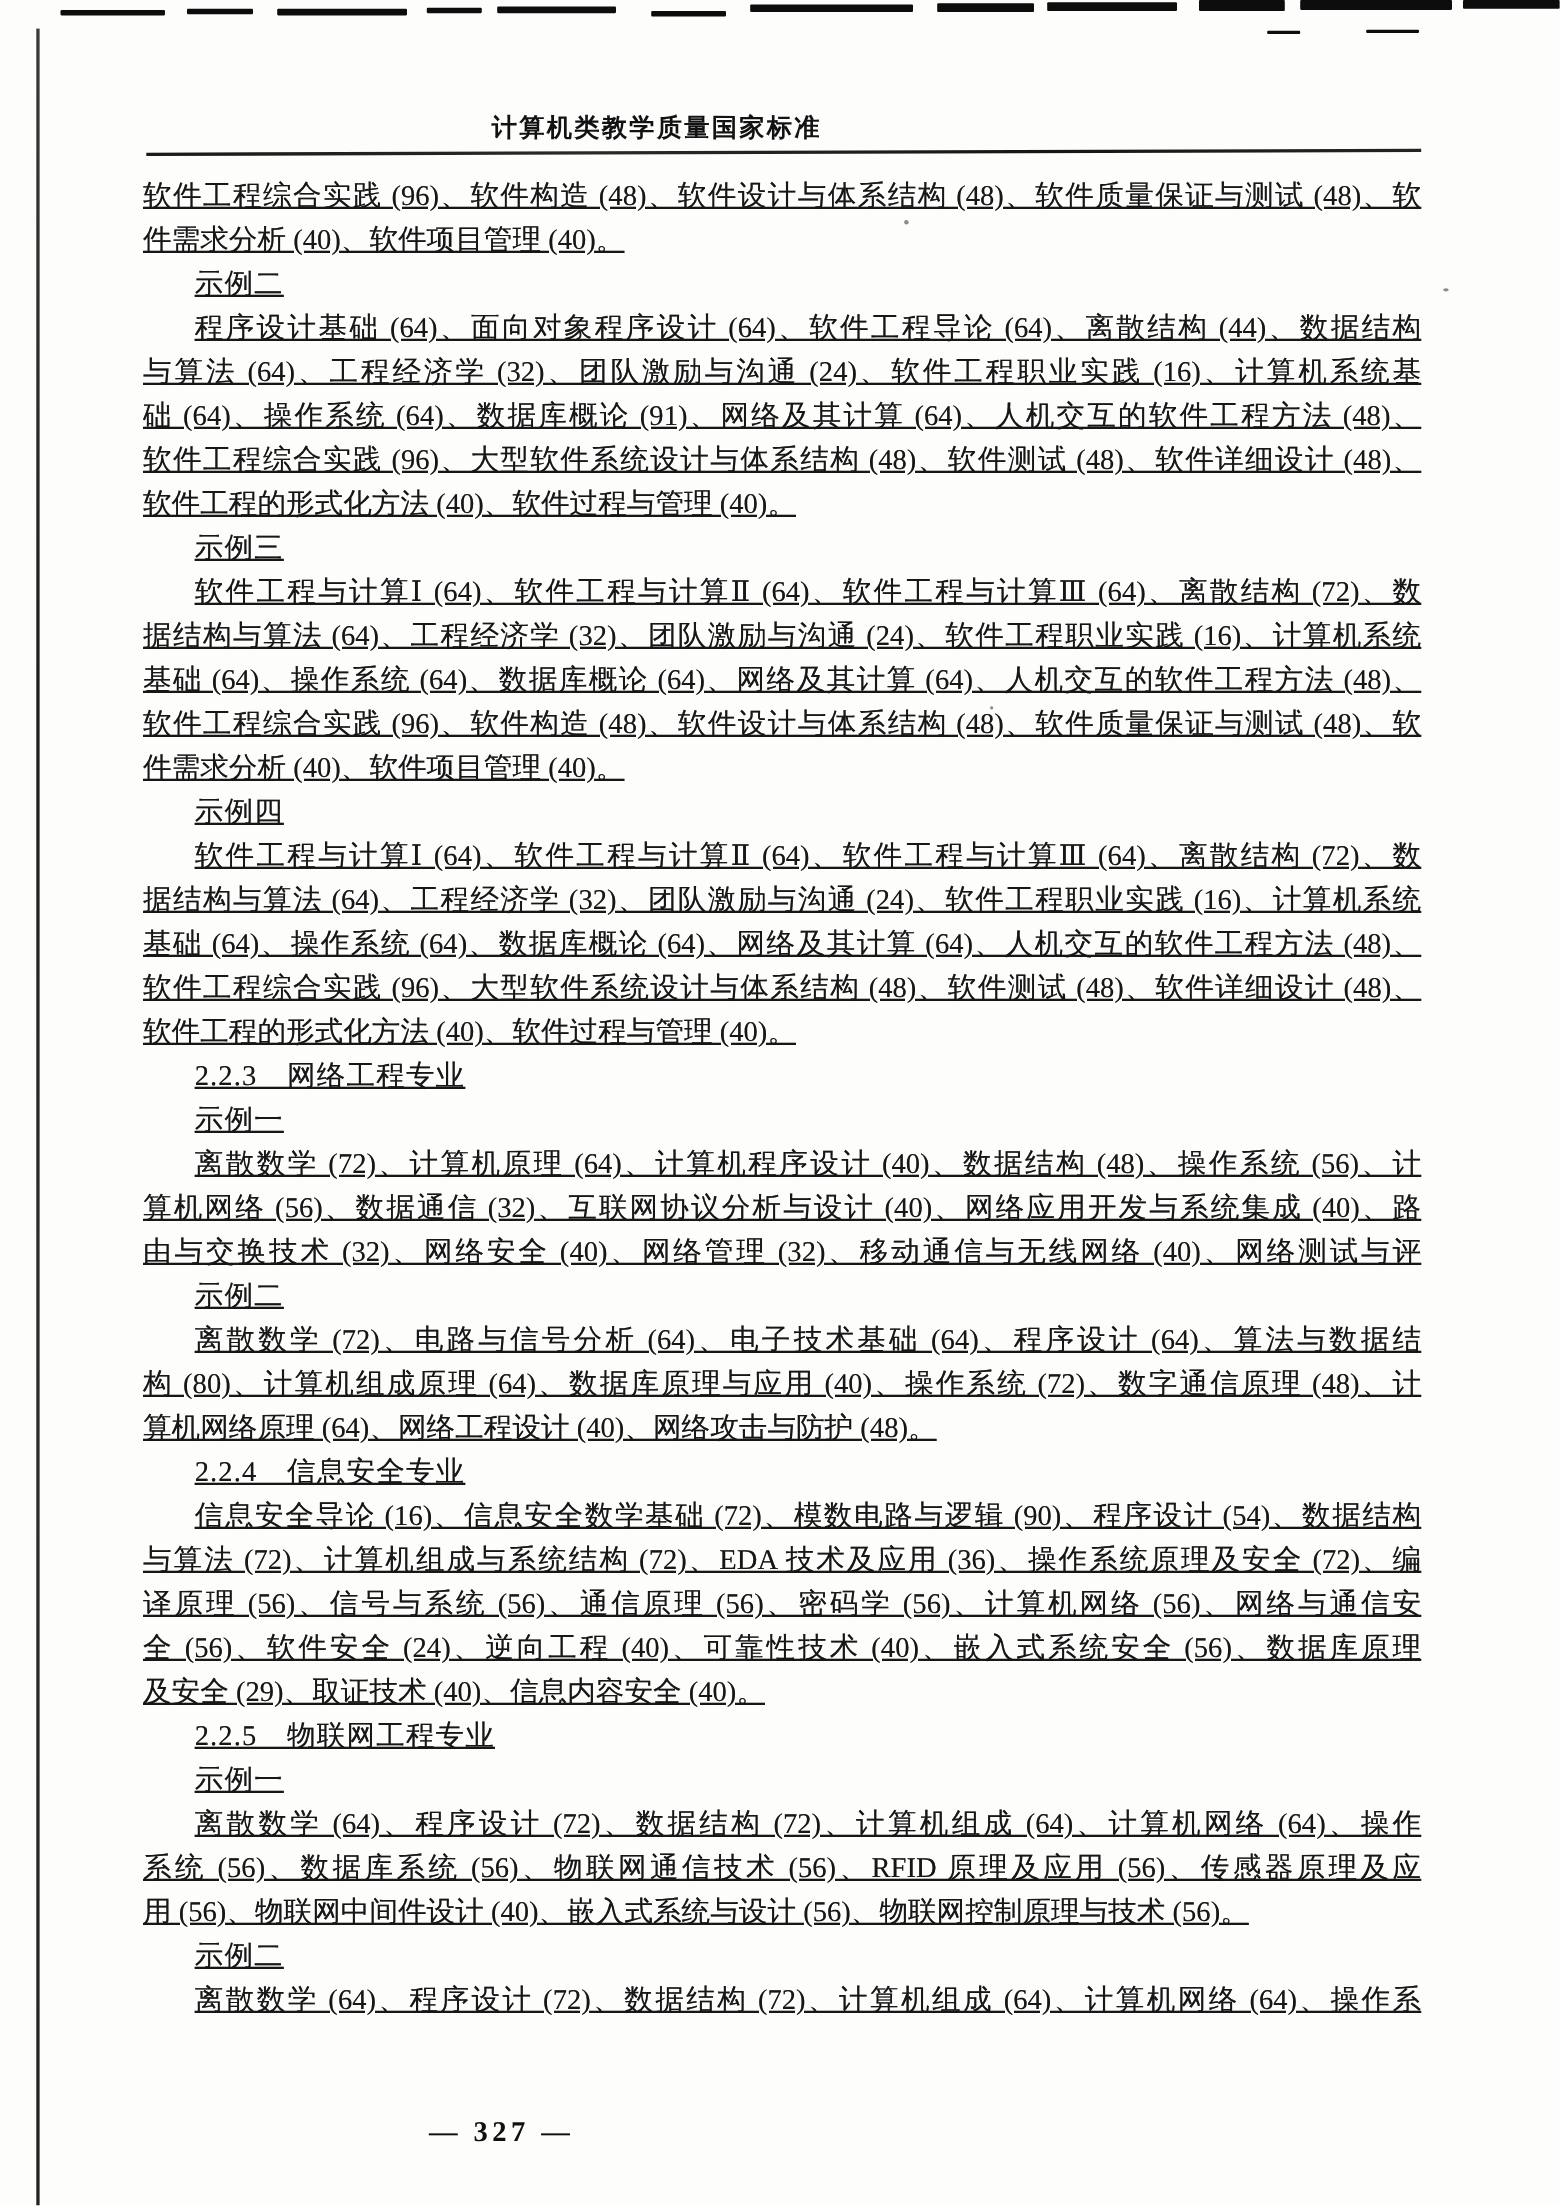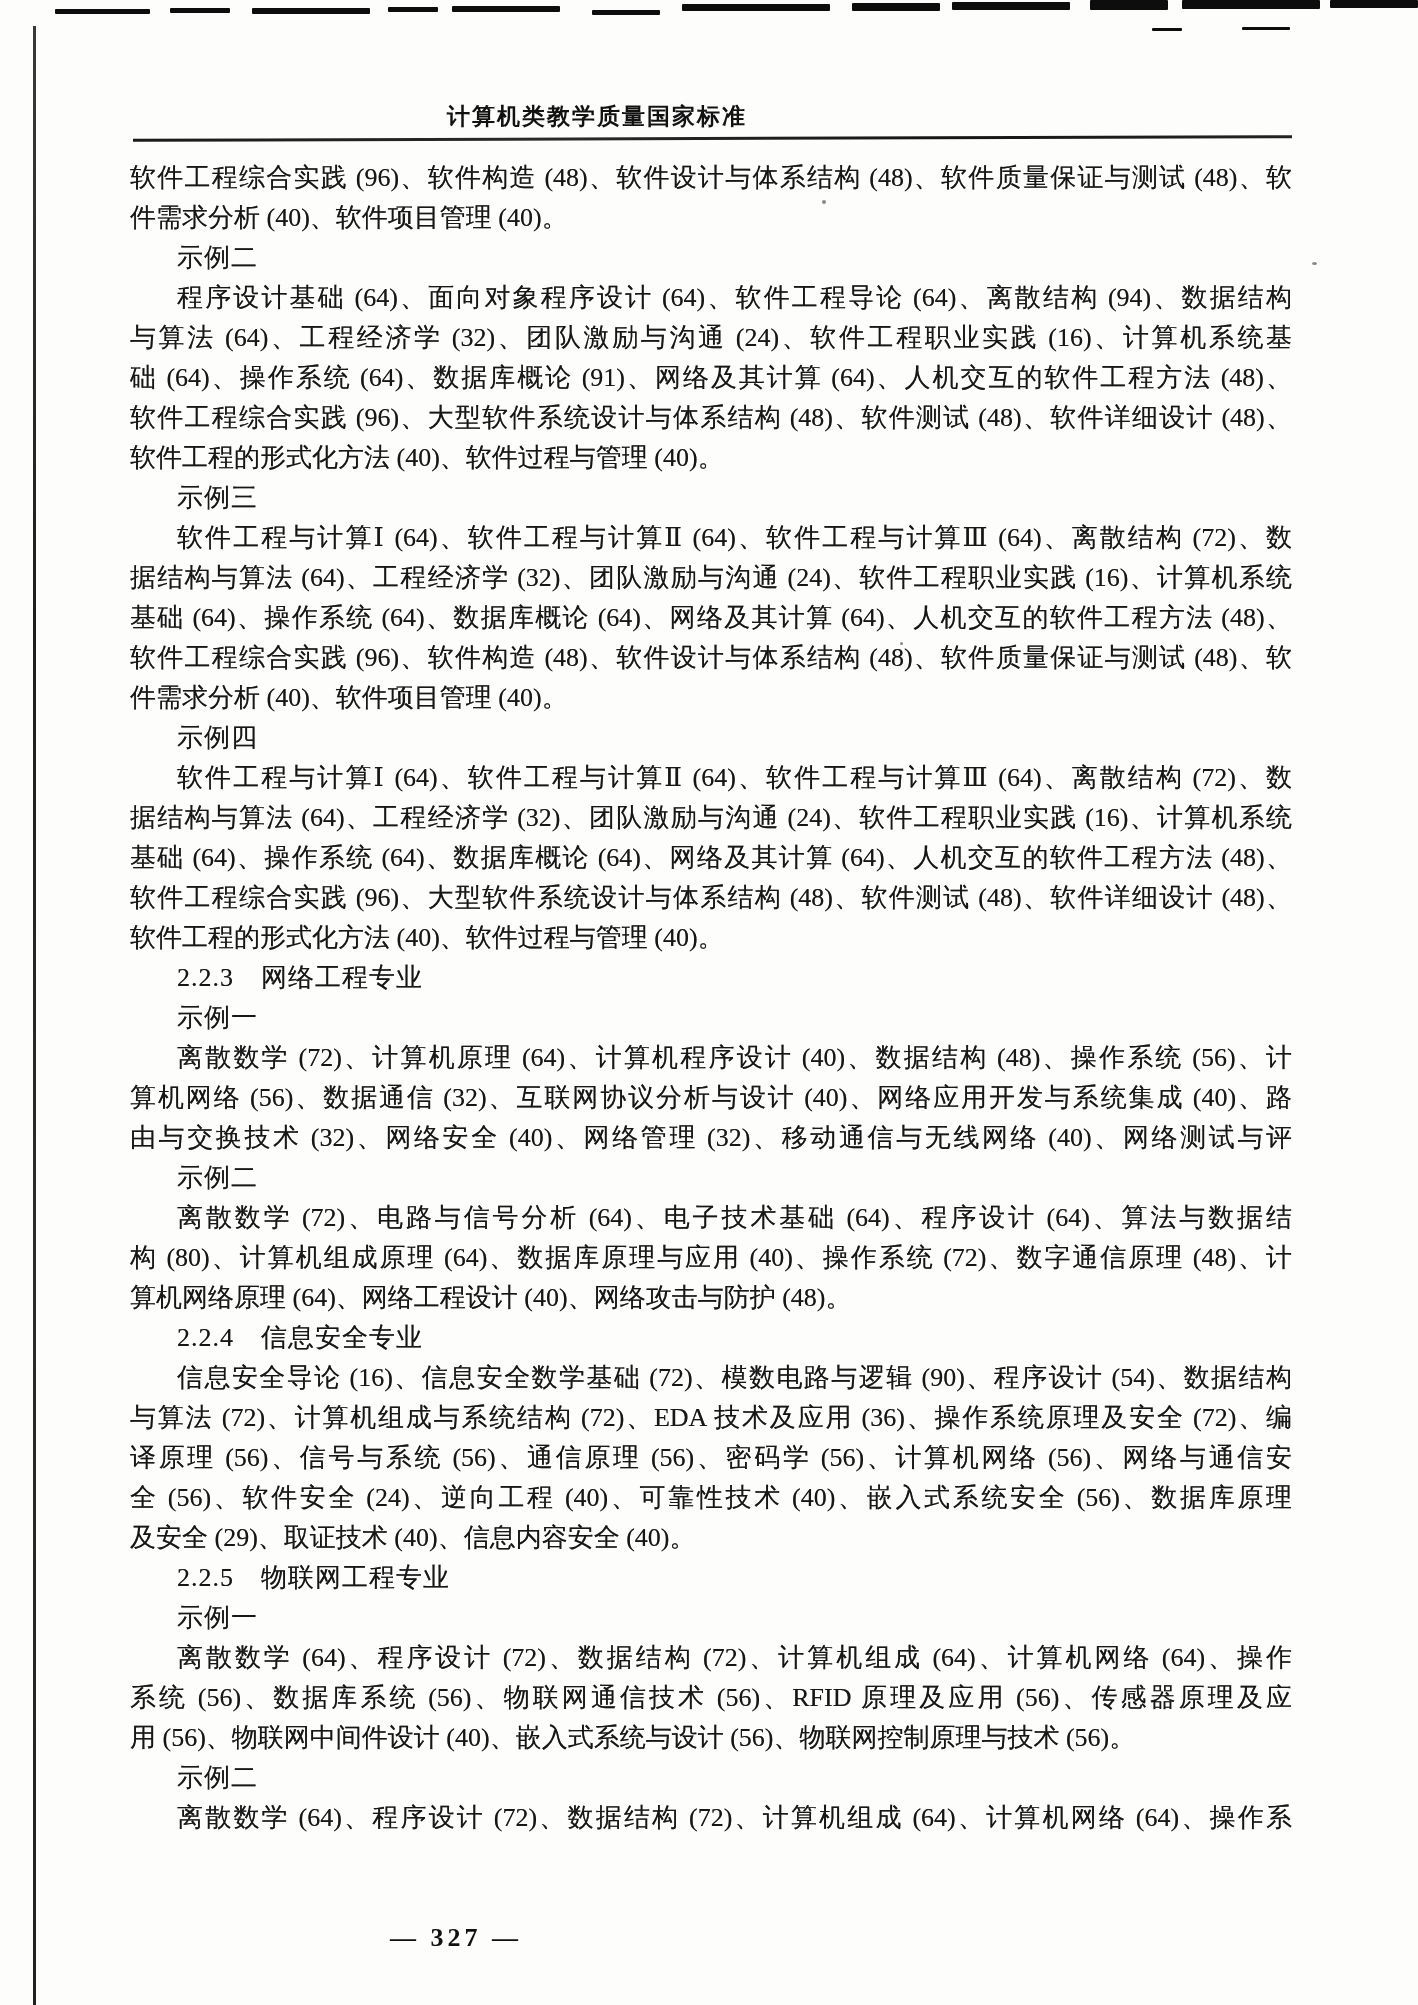--- a/index.html
+++ b/index.html
@@ -31,20 +31,21 @@
     background:linear-gradient(90deg,#1a1a1a,#2a2a2a 35%,#161616 70%,#242424);
     transform:rotate(-0.18deg);
   }
   
   #doc-body{
     position:absolute;left:130px;top:158px;width:1162px;
     font-size:26px;line-height:40px;
     font-weight:500;
     color:#171717;
     text-shadow:0 0 .5px rgba(10,10,10,.55);
+    text-decoration:underline;
   }
   #doc-body .line{min-height:40px;}
   #doc-body .just{text-align:justify;text-align-last:justify;text-justify:inter-ideograph;}
   #doc-body .indent{text-indent:47px;}
   #doc-body .head{letter-spacing:1px;}
   
   .footer{
     position:absolute;left:0;top:1923px;width:1168px;text-align:center;
   }
   .footer .pn{
@@ -77,21 +78,21 @@
   <span class="edge-line"></span>
 </div>
 
 <div class="header-title">计算机类教学质量国家标准</div>
 <div class="header-rule"></div>
 
 <div id="doc-body">
     <div class="line just">软件工程综合实践 (96)、软件构造 (48)、软件设计与体系结构 (48)、软件质量保证与测试 (48)、软</div>
     <div class="line">件需求分析 (40)、软件项目管理 (40)。</div>
     <div class="line head indent">示例二</div>
-    <div class="line just indent">程序设计基础 (64)、面向对象程序设计 (64)、软件工程导论 (64)、离散结构 (94)、数据结构</div>
+    <div class="line just indent">程序设计基础 (64)、面向对象程序设计 (64)、软件工程导论 (64)、离散结构 (44)、数据结构</div>
     <div class="line just">与算法 (64)、工程经济学 (32)、团队激励与沟通 (24)、软件工程职业实践 (16)、计算机系统基</div>
     <div class="line just">础 (64)、操作系统 (64)、数据库概论 (91)、网络及其计算 (64)、人机交互的软件工程方法 (48)、</div>
     <div class="line just">软件工程综合实践 (96)、大型软件系统设计与体系结构 (48)、软件测试 (48)、软件详细设计 (48)、</div>
     <div class="line">软件工程的形式化方法 (40)、软件过程与管理 (40)。</div>
     <div class="line head indent">示例三</div>
     <div class="line just indent">软件工程与计算Ⅰ (64)、软件工程与计算Ⅱ (64)、软件工程与计算Ⅲ (64)、离散结构 (72)、数</div>
     <div class="line just">据结构与算法 (64)、工程经济学 (32)、团队激励与沟通 (24)、软件工程职业实践 (16)、计算机系统</div>
     <div class="line just">基础 (64)、操作系统 (64)、数据库概论 (64)、网络及其计算 (64)、人机交互的软件工程方法 (48)、</div>
     <div class="line just">软件工程综合实践 (96)、软件构造 (48)、软件设计与体系结构 (48)、软件质量保证与测试 (48)、软</div>
     <div class="line">件需求分析 (40)、软件项目管理 (40)。</div>

